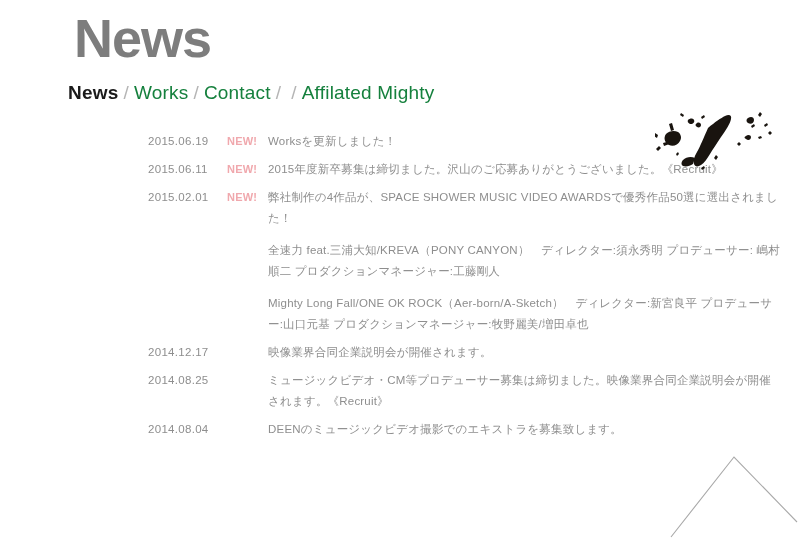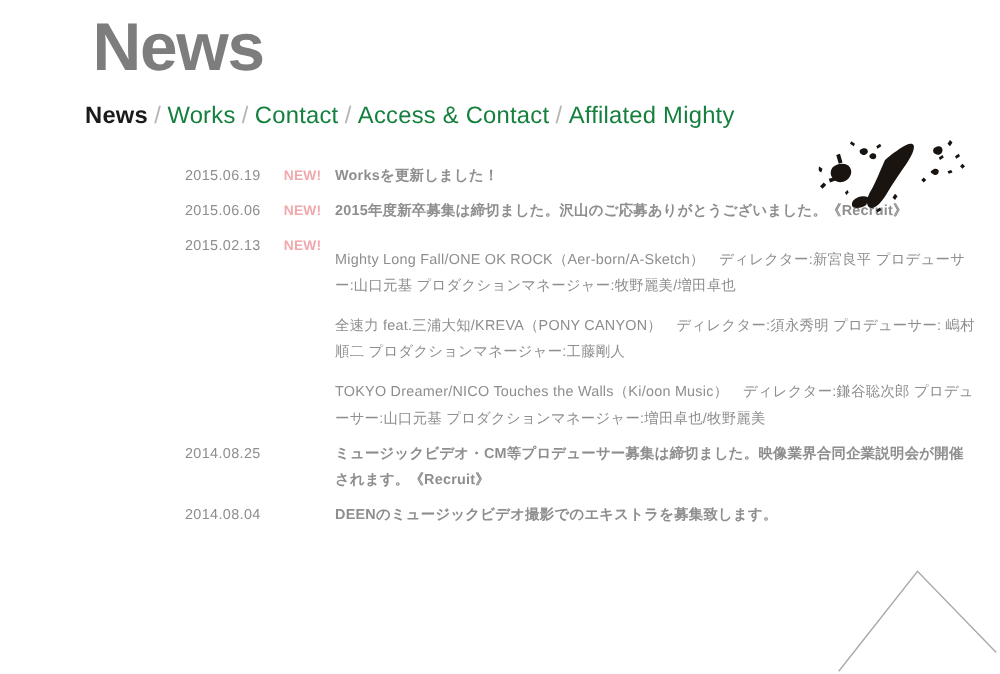--- a/index.html
+++ b/index.html
@@ -91,21 +91,20 @@
   .news-body {
     flex: 1 1 auto;
     max-width: 512px;
     font-size: 11.5px;
     line-height: 21px;
     color: #8e8e8e;
     letter-spacing: 0.2px;
   }
   .news-body .line {
     display: block;
-    font-weight: bold;
   }
   .news-body .detail {
     display: block;
     margin-top: 11px;
     line-height: 21px;
   }
 
   
   .ink-splatter {
     position: absolute;
@@ -129,47 +128,53 @@
 
 <div class="page-title">News</div>
 
 <nav class="nav">
     <a class="nav-item active" href="#">News</a>
     <span class="nav-sep">/</span>
     <a class="nav-item" href="#">Works</a>
     <span class="nav-sep">/</span>
     <a class="nav-item" href="#">Contact</a>
     <span class="nav-sep">/</span>
-    <a class="nav-item" href="#">Access &amp; Contact</a>
     <span class="nav-sep">/</span>
     <a class="nav-item" href="#">Affilated Mighty</a>
   </nav>
 
 <div class="news-list">
     <div class="news-row">
       <div class="news-date">2015.06.19</div>
       <div class="news-flag">NEW!</div>
       <div class="news-body">
         <span class="line">Worksを更新しました！</span>
       </div>
     </div>
     <div class="news-row">
-      <div class="news-date">2015.06.06</div>
+      <div class="news-date">2015.06.11</div>
       <div class="news-flag">NEW!</div>
       <div class="news-body">
         <span class="line">2015年度新卒募集は締切ました。沢山のご応募ありがとうございました。《Recruit》</span>
       </div>
     </div>
     <div class="news-row">
-      <div class="news-date">2015.02.13</div>
+      <div class="news-date">2015.02.01</div>
       <div class="news-flag">NEW!</div>
       <div class="news-body">
+        <span class="line">弊社制作の4作品が、SPACE SHOWER MUSIC VIDEO AWARDSで優秀作品50選に選出されました！</span>
+        <span class="detail">全速力 feat.三浦大知/KREVA（PONY CANYON）　ディレクター:須永秀明 プロデューサー: 嶋村順二 プロダクションマネージャー:工藤剛人</span>
         <span class="detail">Mighty Long Fall/ONE OK ROCK（Aer-born/A-Sketch）　ディレクター:新宮良平 プロデューサー:山口元基 プロダクションマネージャー:牧野麗美/増田卓也</span>
-        <span class="detail">全速力 feat.三浦大知/KREVA（PONY CANYON）　ディレクター:須永秀明 プロデューサー: 嶋村順二 プロダクションマネージャー:工藤剛人</span>
-        <span class="detail">TOKYO Dreamer/NICO Touches the Walls（Ki/oon Music）　ディレクター:鎌谷聡次郎 プロデューサー:山口元基 プロダクションマネージャー:増田卓也/牧野麗美</span>
+      </div>
+    </div>
+    <div class="news-row">
+      <div class="news-date">2014.12.17</div>
+      <div class="news-flag empty">NEW!</div>
+      <div class="news-body">
+        <span class="line">映像業界合同企業説明会が開催されます。</span>
       </div>
     </div>
     <div class="news-row">
       <div class="news-date">2014.08.25</div>
       <div class="news-flag empty">NEW!</div>
       <div class="news-body">
         <span class="line">ミュージックビデオ・CM等プロデューサー募集は締切ました。映像業界合同企業説明会が開催されます。《Recruit》</span>
       </div>
     </div>
     <div class="news-row">

